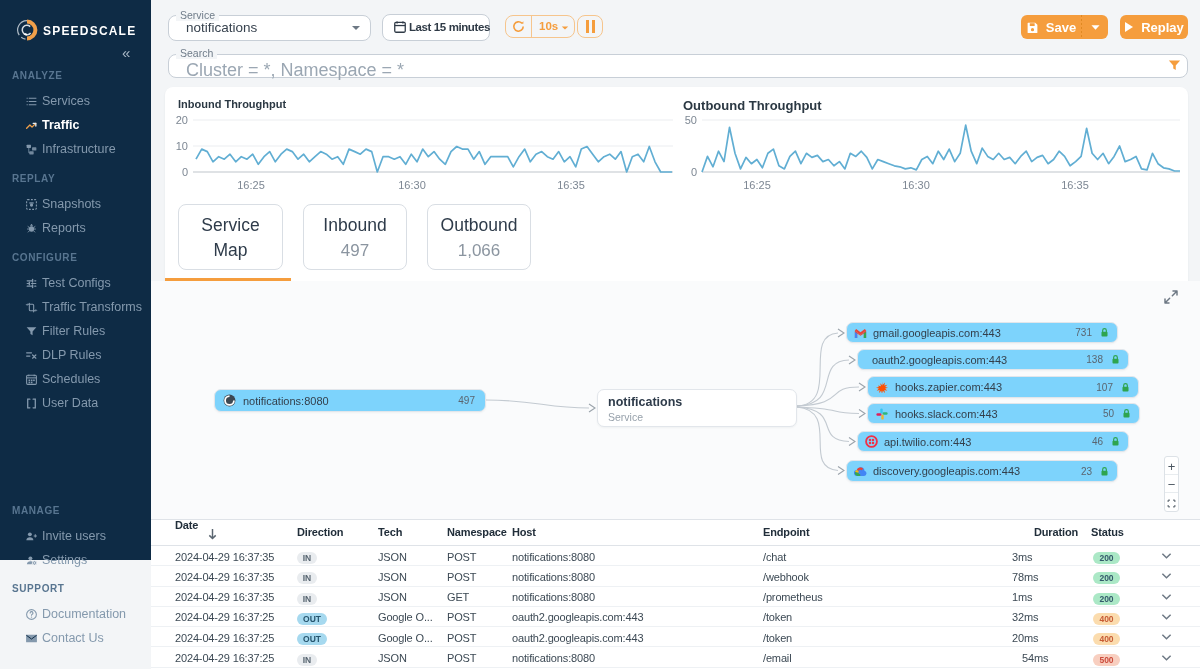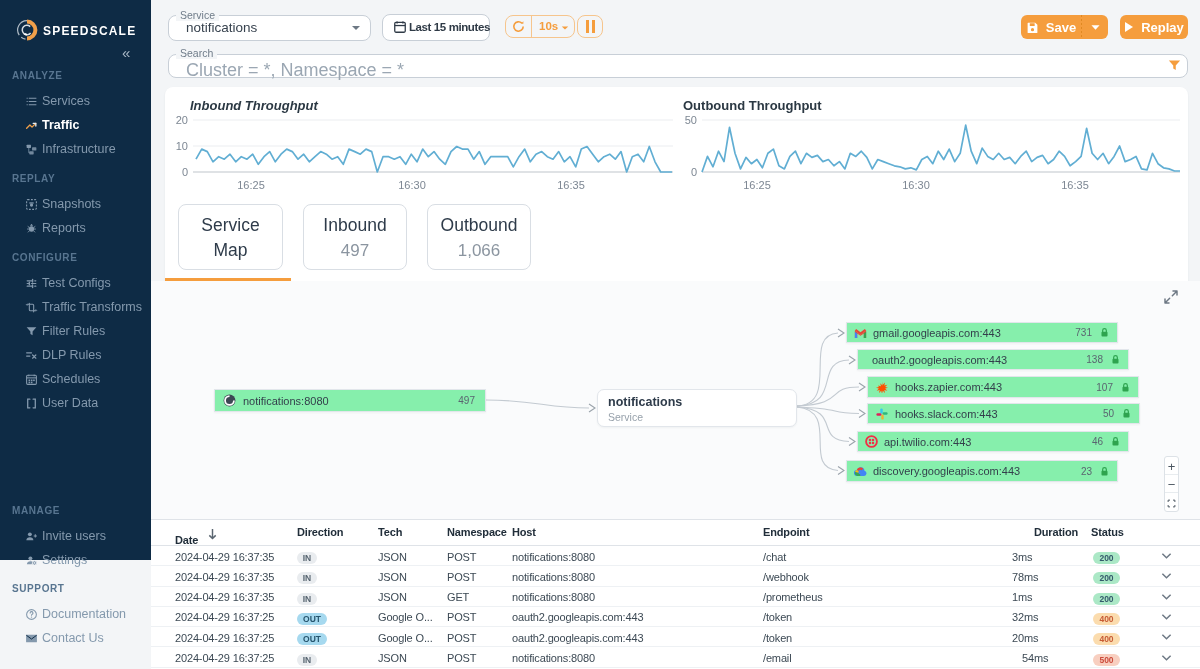--- a/index.html
+++ b/index.html
@@ -20,21 +20,21 @@
 .btn-orange { position:absolute; background:#f59d3d; border-radius:6px; color:#ffffff; font-weight:bold; font-size:13px; display:flex; align-items:center; justify-content:center; }
 
 
 #chartcard { position:absolute; left:165px; top:87px; width:1023px; height:194px; background:#ffffff; border-radius:8px 8px 0 0; box-shadow:0 1px 2px rgba(40,50,60,0.08); }
 .tab { position:absolute; background:#ffffff; border:1px solid #d9dee4; border-radius:8px; text-align:center; }
 .tab .t1 { font-size:17.5px; color:#2e3b4a; line-height:25px; }
 .tab .t2 { font-size:17px; color:#8b95a0; line-height:25px; }
 
 
 #map { position:absolute; left:151px; top:281px; width:1049px; height:238px; background:#fafbfc; }
-.node { position:absolute; background:#86efac; border:1px solid #e2e6eb; border-radius:0; box-shadow:0 1px 2px rgba(40,50,60,0.05); display:flex; align-items:center; }
+.node { position:absolute; background:#7dd3fc; border:1px solid #e2e6eb; border-radius:7px; box-shadow:0 1px 2px rgba(40,50,60,0.05); display:flex; align-items:center; }
 .node .nm { font-size:11px; color:#333f4b; white-space:nowrap; }
 .node .cnt { font-size:10px; color:#5a6570; margin-left:auto; }
 
 
 #table { position:absolute; left:151px; top:519px; width:1049px; height:150px; background:#ffffff; }
 .trow { position:absolute; left:0; width:1049px; border-bottom:1px solid #eef1f4; }
 .cell { position:absolute; font-size:11px; letter-spacing:-0.15px; color:#3c4954; white-space:nowrap; }
 .pill { display:inline-block; border-radius:8px; font-size:8.5px; font-weight:bold; text-align:center; }
 </style>
 </head>
@@ -214,21 +214,21 @@
       Replay</div>
 
     <div class="field" style="left:168px;top:54px;width:1020px;height:24px;"></div>
     <div class="fieldlabel" style="left:176px;top:47px;">Search</div>
     <div class="abs" style="left:186px;top:60px;font-size:18px;color:#9ba7b3;">Cluster = *, Namespace = *</div>
     <svg class="abs" style="left:1167px;top:58px;" width="15" height="15" viewBox="0 0 24 24" fill="#f59d3d">
         <path d="M3 4h18l-7 8v7l-4-2.4V12z"></path>
       </svg>
   </div>
   <div id="chartcard">
-    <div class="abs" style="left:25px;top:11px;font-size:13px;font-weight:bold;color:#2b3843;font-style:italic;">Inbound Throughput</div>
+    <div class="abs" style="left:13px;top:11px;font-size:11px;font-weight:bold;color:#2b3843;">Inbound Throughput</div>
     <div class="abs" style="left:518px;top:11px;font-size:13px;font-weight:bold;color:#2b3843;">Outbound Throughput</div>
   </div>
   <svg class="abs" style="left:165px;top:87px;" width="1023" height="110" viewBox="0 0 1023 110">
 
     <line x1="28" y1="33" x2="508" y2="33" stroke="#ebedf0" stroke-width="1"></line>
     <line x1="28" y1="59" x2="508" y2="59" stroke="#ebedf0" stroke-width="1"></line>
     <line x1="28" y1="85" x2="508" y2="85" stroke="#bfc5cb" stroke-width="1"></line>
     <text x="23" y="37" font-size="11" fill="#7d8793" text-anchor="end">20</text>
     <text x="23" y="63" font-size="11" fill="#7d8793" text-anchor="end">10</text>
     <text x="23" y="89" font-size="11" fill="#7d8793" text-anchor="end">0</text>
@@ -384,21 +384,21 @@
     <div class="abs" style="left:1014px;top:193px;width:13px;height:1px;background:#e8ecef;"></div>
     <div class="abs" style="left:1014px;top:211px;width:13px;height:1px;background:#e8ecef;"></div>
     <div class="abs" style="left:1013px;top:178px;width:15px;text-align:center;font-size:13px;color:#4a5560;">+</div>
     <div class="abs" style="left:1013px;top:196px;width:15px;text-align:center;font-size:13px;color:#4a5560;">−</div>
     <svg class="abs" style="left:1016px;top:218px;" width="9" height="9" viewBox="0 0 24 24" fill="none" stroke="#4a5560" stroke-width="2.6">
         <path d="M3 8V3h5M16 3h5v5M21 16v5h-5M8 21H3v-5"></path>
       </svg>
   </div>
   <div id="table">
     <div class="abs" style="left:0;top:0;width:1049px;height:27px;border-top:1px solid #dfe3e8;border-bottom:1px solid #dfe3e8;background:#ffffff;"></div>
-    <div class="cell" style="left:24px;top:15px;font-weight:bold;color:#212e3a;">Date</div>
+    <div class="cell" style="left:24px;top:0;font-weight:bold;color:#212e3a;">Date</div>
     <svg class="abs" style="left:56px;top:9px;" width="11" height="12" viewBox="0 0 12 13" fill="none" stroke="#5a6570" stroke-width="1.6">
         <path d="M6 1v10M2.5 8l3.5 3.5L9.5 8"></path>
       </svg>
     <div class="cell" style="left:146px;top:7px;font-weight:bold;color:#212e3a;">Direction</div>
     <div class="cell" style="left:227px;top:7px;font-weight:bold;color:#212e3a;">Tech</div>
     <div class="cell" style="left:296px;top:7px;font-weight:bold;color:#212e3a;">Namespace</div>
     <div class="cell" style="left:361px;top:7px;font-weight:bold;color:#212e3a;">Host</div>
     <div class="cell" style="left:612px;top:7px;font-weight:bold;color:#212e3a;">Endpoint</div>
     <div class="cell" style="left:861px;top:7px;font-weight:bold;color:#212e3a;margin-left:22px;">Duration</div>
     <div class="cell" style="left:940px;top:7px;font-weight:bold;color:#212e3a;">Status</div>

